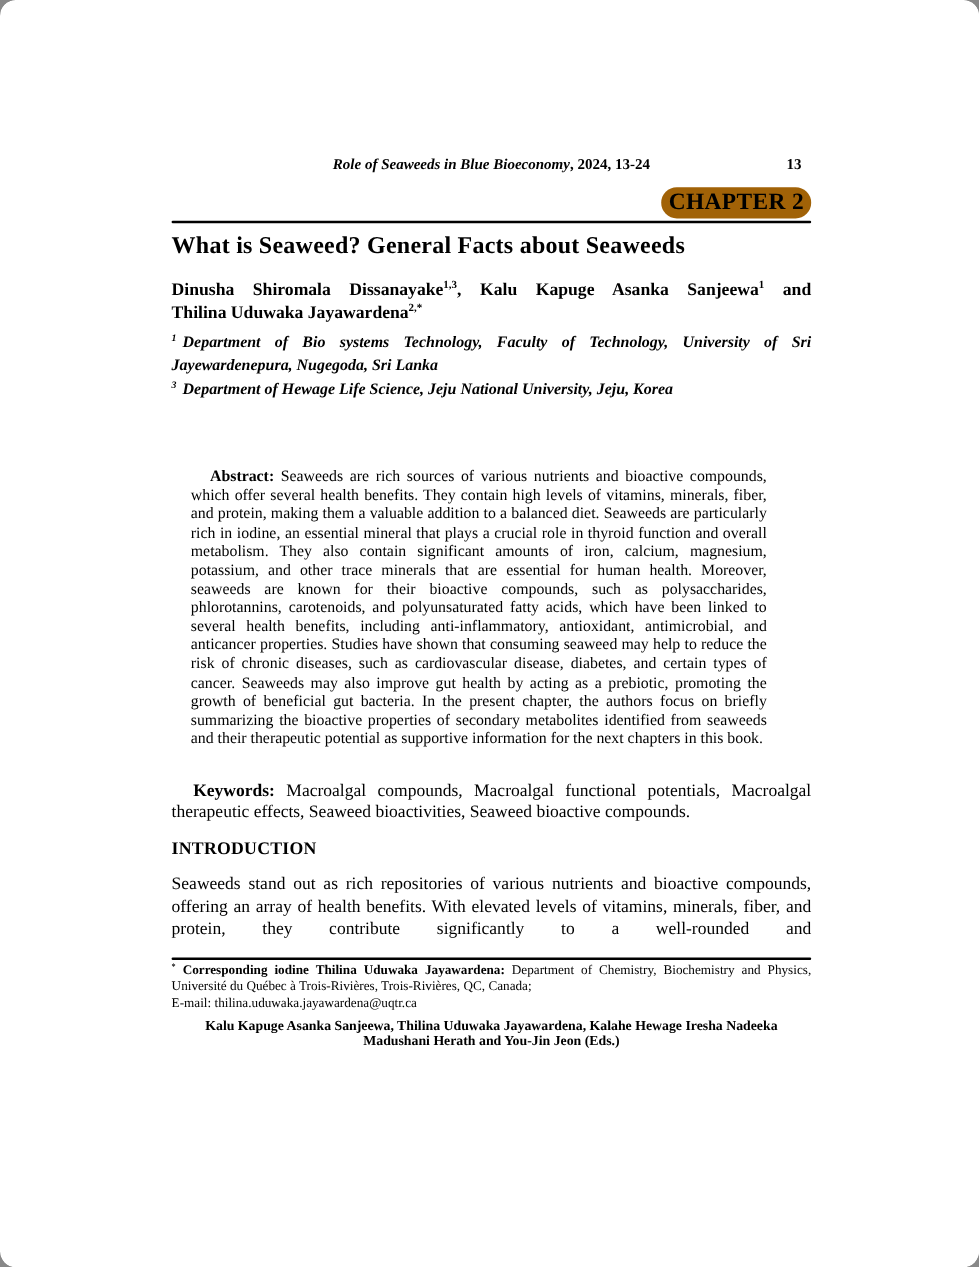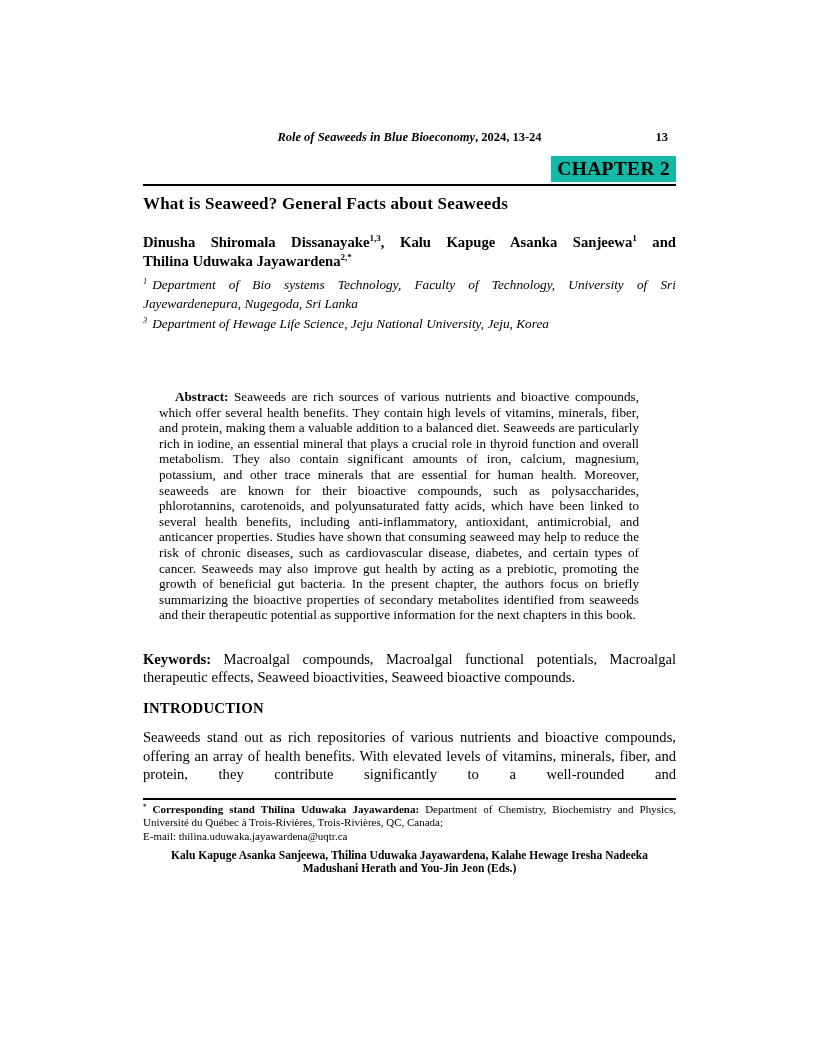--- a/index.html
+++ b/index.html
@@ -1,15 +1,15 @@
 <!DOCTYPE html>
 <html><head>
 <meta charset="utf-8">
 <style>
-  * { margin: 0; padding: 0; box-sizing: border-box; }
+  * { margin: 0; padding: 0; box-sizing: border-box; border-radius: 13px; }
   html, body { background: #888; }
   .page {
     position: relative;
     width: 816px;
     height: 1056px;
     margin: 0 auto;
     background: #ffffff;
     font-family: "Liberation Serif", "DejaVu Serif", serif;
     color: #000;
     overflow: hidden;
@@ -25,38 +25,38 @@
   .running-head-italic { font-style: italic; }
   .page-number {
     position: absolute;
     right: 8px; top: 0;
     font-size: 12.5px; font-weight: bold;
   }
   
   .chapter-badge {
     position: absolute;
     top: 156px; right: 140px;
-    background: #14b8a6;
+    background: #a16207;
     font-size: 19.5px; font-weight: bold;
     line-height: 26px;
     padding: 0 6px;
     letter-spacing: 0.3px;
   }
   .header-rule {
     position: absolute;
     left: 143px; top: 184px;
     width: 533px; height: 2px;
     background: #000;
   }
   
   .chapter-title {
     position: absolute;
     left: 143px; top: 194px;
     width: 533px;
-    font-size: 17px; font-weight: bold;
+    font-size: 20px; font-weight: bold;
     letter-spacing: 0.2px;
   }
   
   .authors {
     position: absolute;
     left: 143px; top: 233px;
     width: 533px;
     font-size: 14.7px; font-weight: bold;
     line-height: 19px;
   }
@@ -68,21 +68,21 @@
     line-height: 0;
   }
   
   .affiliations {
     position: absolute;
     left: 143px; top: 276px;
     width: 533px;
     font-size: 13.3px; font-style: italic;
     line-height: 18.5px;
   }
-  .affiliation { text-align: justify; margin-bottom: 2px; }
+  .affiliation { text-align: justify; margin-bottom: 2px; font-weight: bold; }
   .affiliation sup { margin-right: 5px; }
   
   .abstract {
     position: absolute;
     left: 159px; top: 389px;
     width: 480px;
     font-size: 13.2px;
     line-height: 15.6px;
     text-align: justify;
     text-indent: 16px;
@@ -90,21 +90,21 @@
   .abstract-label { font-weight: bold; }
   
   .keywords {
     position: absolute;
     left: 143px; top: 651px;
     width: 533px;
     font-size: 14.6px;
     line-height: 17.5px;
     text-align: justify;
   }
-  .keywords-label { font-weight: bold; }
+  .keywords-label { font-weight: bold; margin-left: 18px; }
   
   .intro-heading {
     position: absolute;
     left: 143px; top: 700px;
     width: 533px;
     font-size: 14.8px; font-weight: bold;
     letter-spacing: 0.2px;
   }
   .intro-paragraph {
     position: absolute;
@@ -172,21 +172,21 @@
 
   <p class="keywords"><span class="keywords-label">Keywords:</span><span> Macroalgal compounds, Macroalgal functional potentials, Macroalgal therapeutic effects, Seaweed bioactivities, Seaweed bioactive compounds.</span></p>
 
   <h2 class="intro-heading">INTRODUCTION</h2>
 
   <p class="intro-paragraph">Seaweeds stand out as rich repositories of various nutrients and bioactive compounds, offering an array of health benefits. With elevated levels of vitamins, minerals, fiber, and protein, they contribute significantly to a well-rounded and</p>
 
   <div class="footnote-rule"></div>
 
   <div class="footnote">
-    <p class="footnote-main"><sup>*</sup><span class="footnote-label"> Corresponding stand Thilina Uduwaka Jayawardena:</span><span> Department of Chemistry, Biochemistry and Physics, Université du Québec à Trois-Rivières, Trois-Rivières, QC, Canada;</span></p>
+    <p class="footnote-main"><sup>*</sup><span class="footnote-label"> Corresponding iodine Thilina Uduwaka Jayawardena:</span><span> Department of Chemistry, Biochemistry and Physics, Université du Québec à Trois-Rivières, Trois-Rivières, QC, Canada;</span></p>
     <p class="footnote-email-line"><span>E-mail: </span><span>thilina.uduwaka.jayawardena@uqtr.ca</span></p>
   </div>
 
   <div class="book-footer">
     <p>Kalu Kapuge Asanka Sanjeewa, Thilina Uduwaka Jayawardena, Kalahe Hewage Iresha Nadeeka Madushani Herath and You-Jin Jeon (Eds.)</p>
   </div>
 
 </div>
 
 </body></html>

